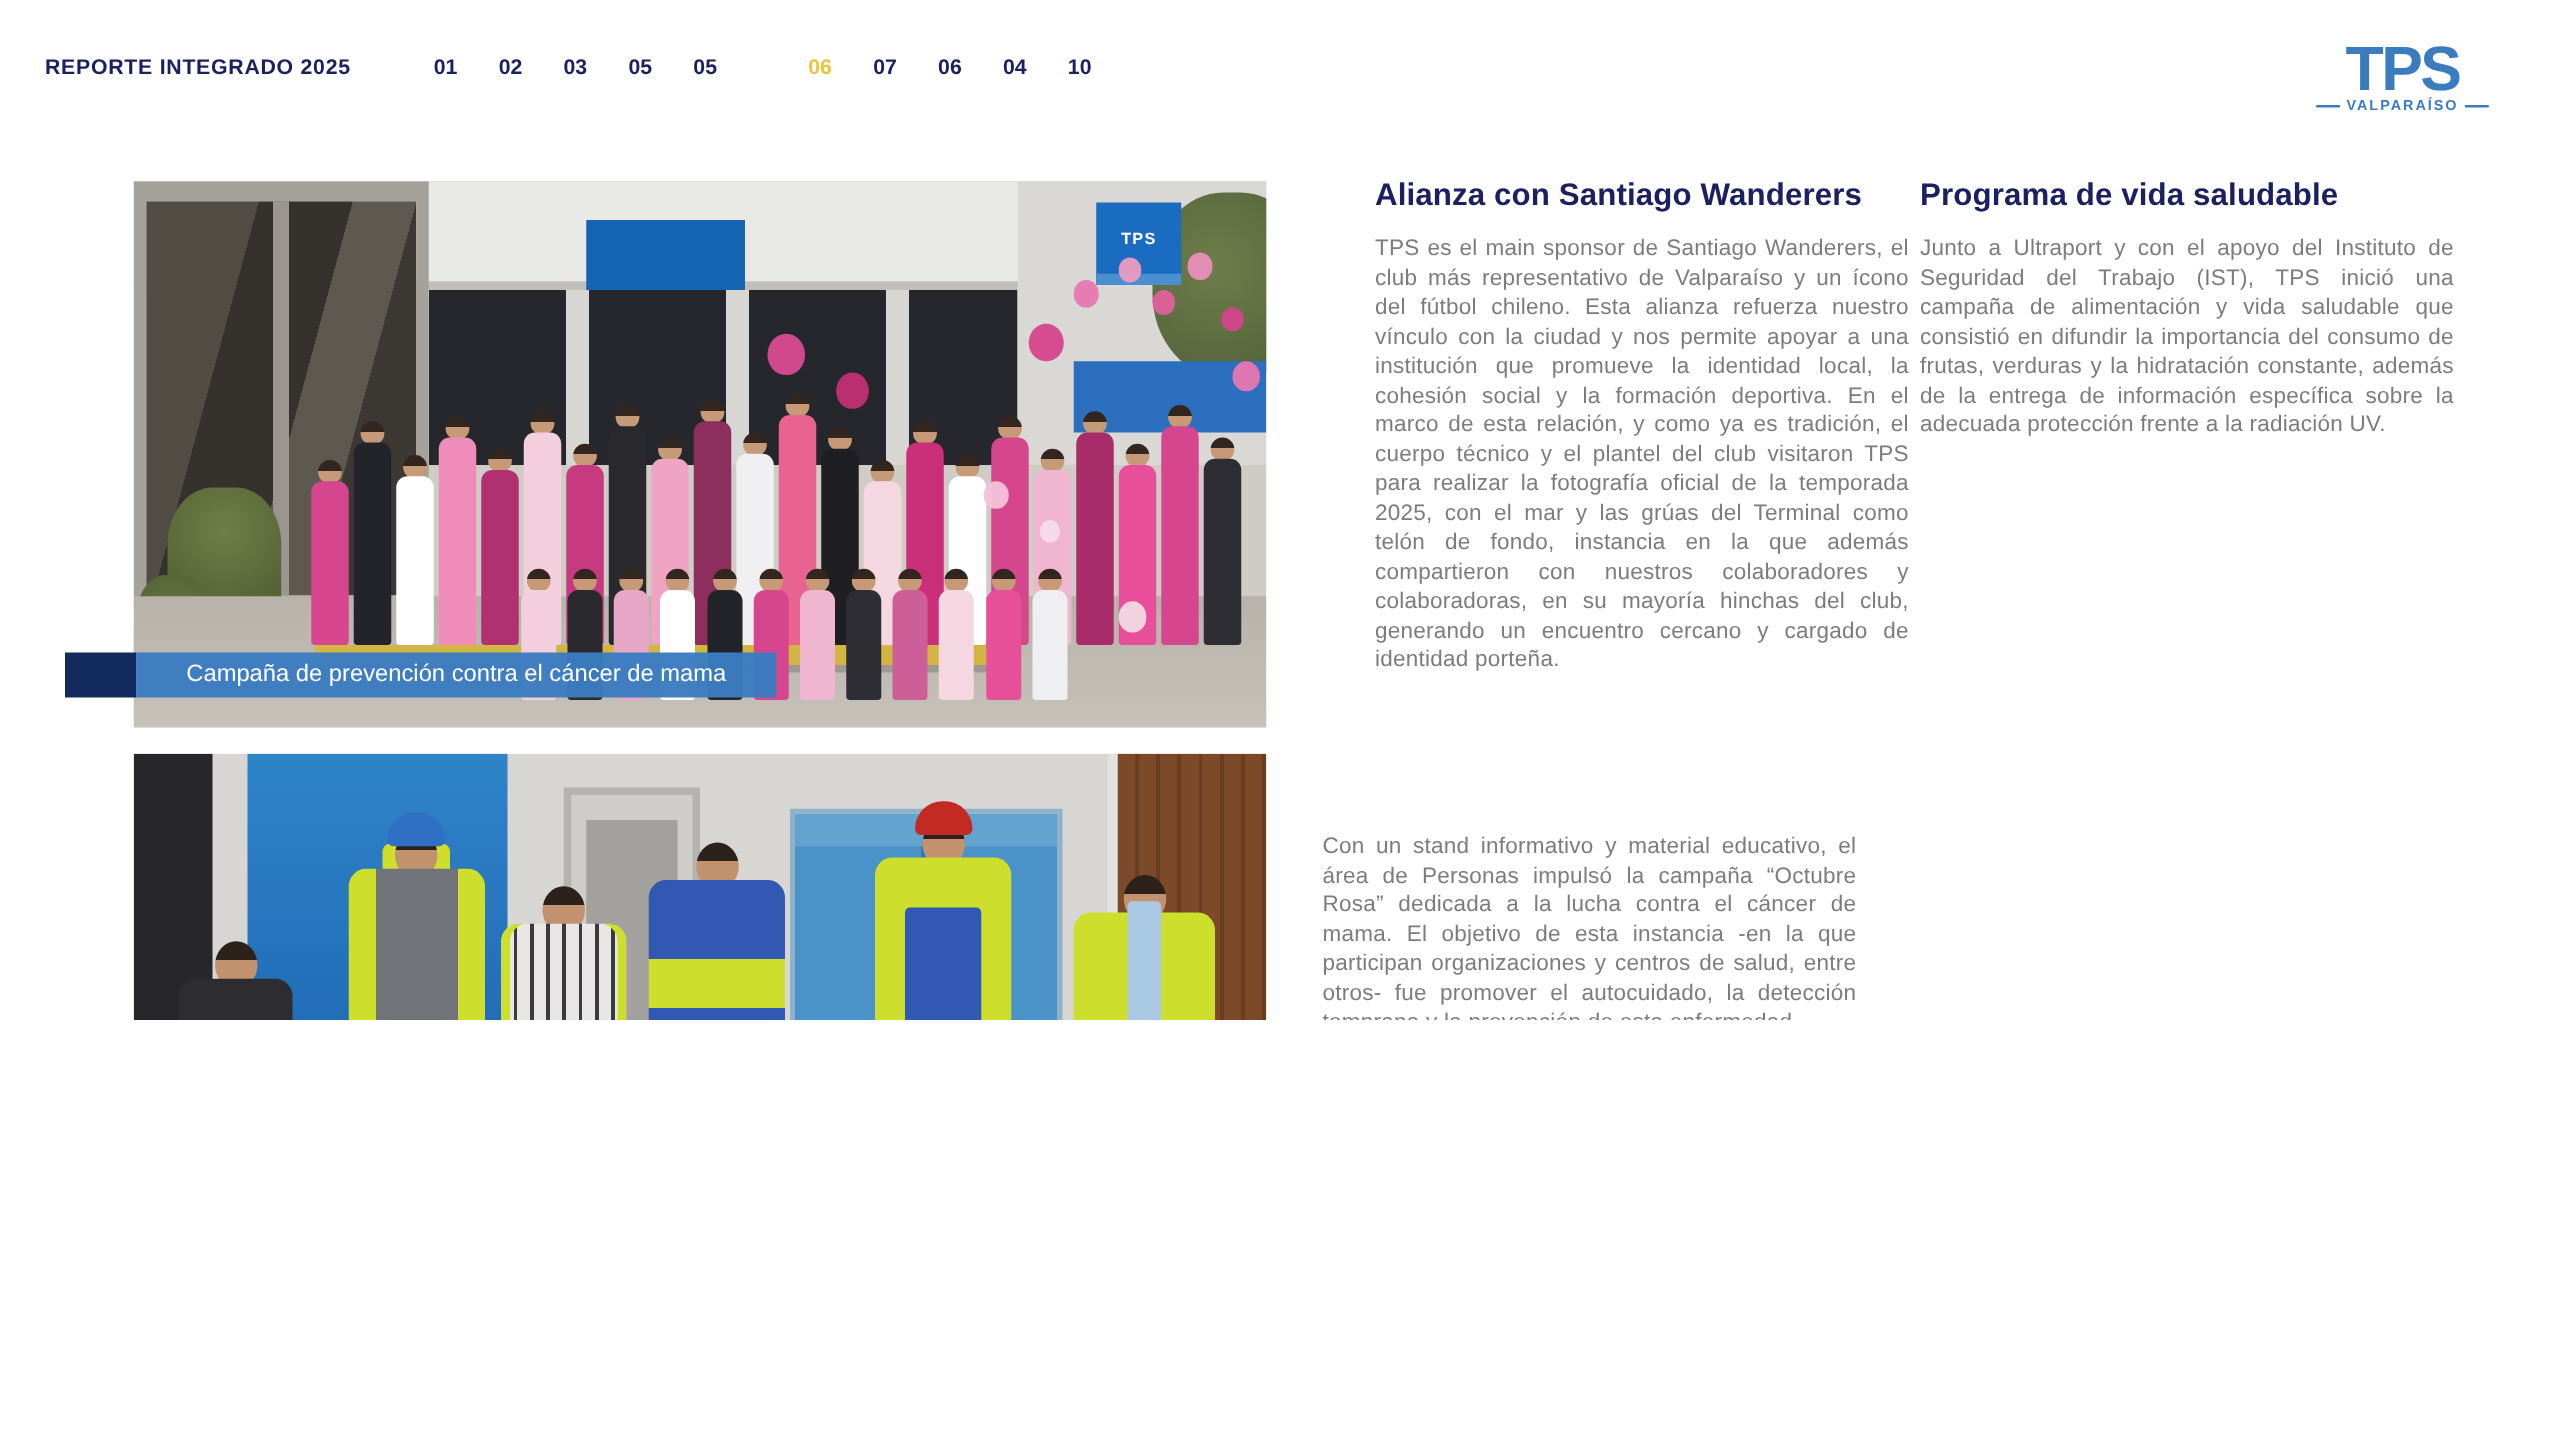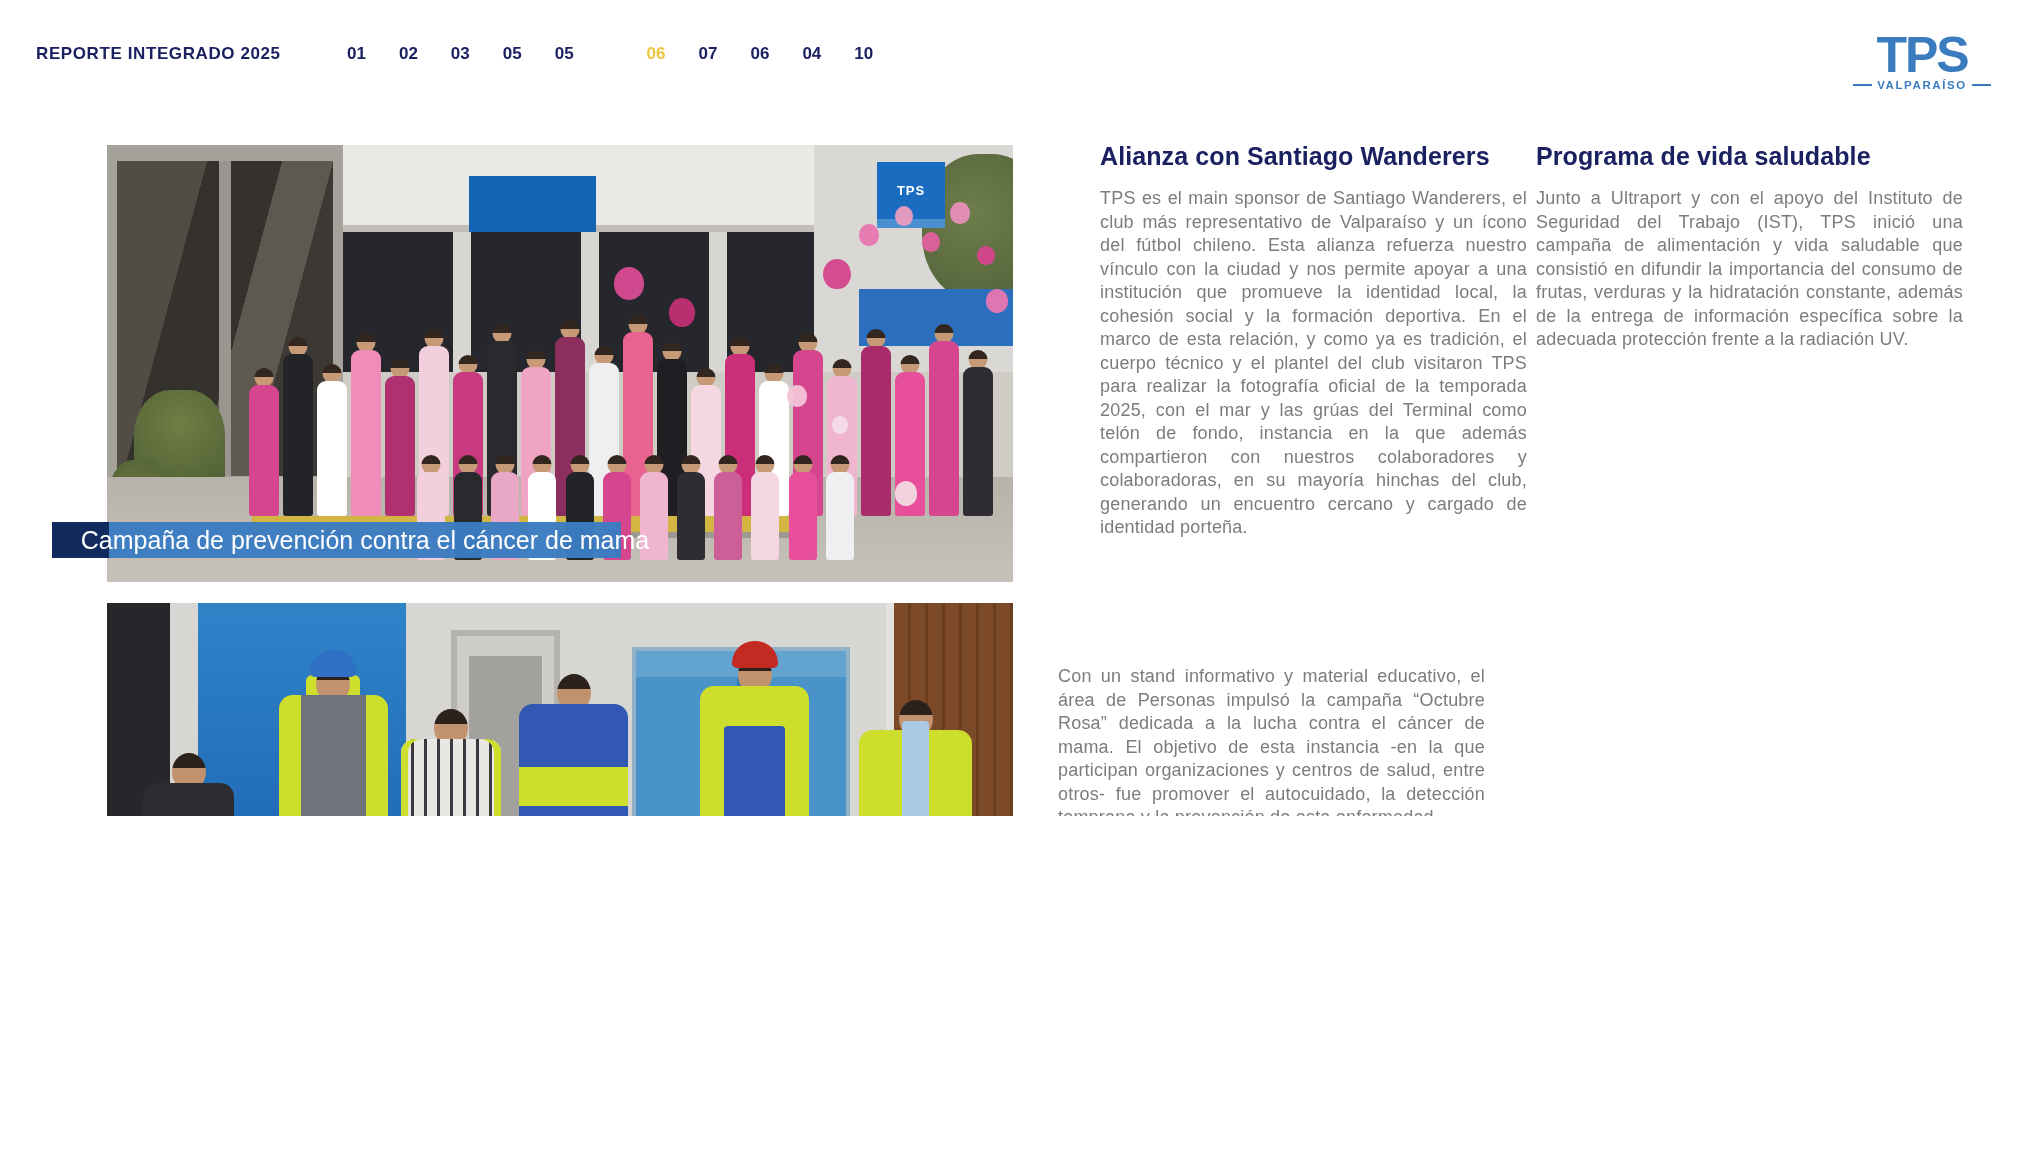--- a/index.html
+++ b/index.html
@@ -129,21 +129,21 @@
   .w5 .helmet{background:#c22a22;}
   .w5 .chest{top:18%;left:22%;right:22%;height:36%;background:#3158b2;}
   .w5 .legs{background:#2a2a30;}
   .w6{left:83%;width:12.5%;height:78%;}
   .w6 .chest{top:6%;left:38%;right:38%;height:40%;background:#a9c9e4;}
   .w6 .legs{background:#2b3340;}
 
   
   .cap-block{position:absolute;width:57px;height:36px;background:var(--navyblock);}
   .cap-bar{position:absolute;height:36px;background:rgba(59,124,193,.97);color:#fff;
-      font-size:25px;display:flex;align-items:center;justify-content:center;white-space:nowrap;}
+      font-size:19px;display:flex;align-items:center;justify-content:center;white-space:nowrap;}
   #cap1-block{left:52px;top:522px;}
   #cap1-bar{left:109px;top:522px;width:512px;}
   #cap2-block{left:52px;top:985px;}
   #cap2-bar{left:109px;top:985px;width:325px;}
 
   
   .article{position:absolute;width:427px;}
   #article1{left:1100px;top:142px;}
   #article2{left:1058px;top:648px;}
   #article3{left:1536px;top:142px;}

